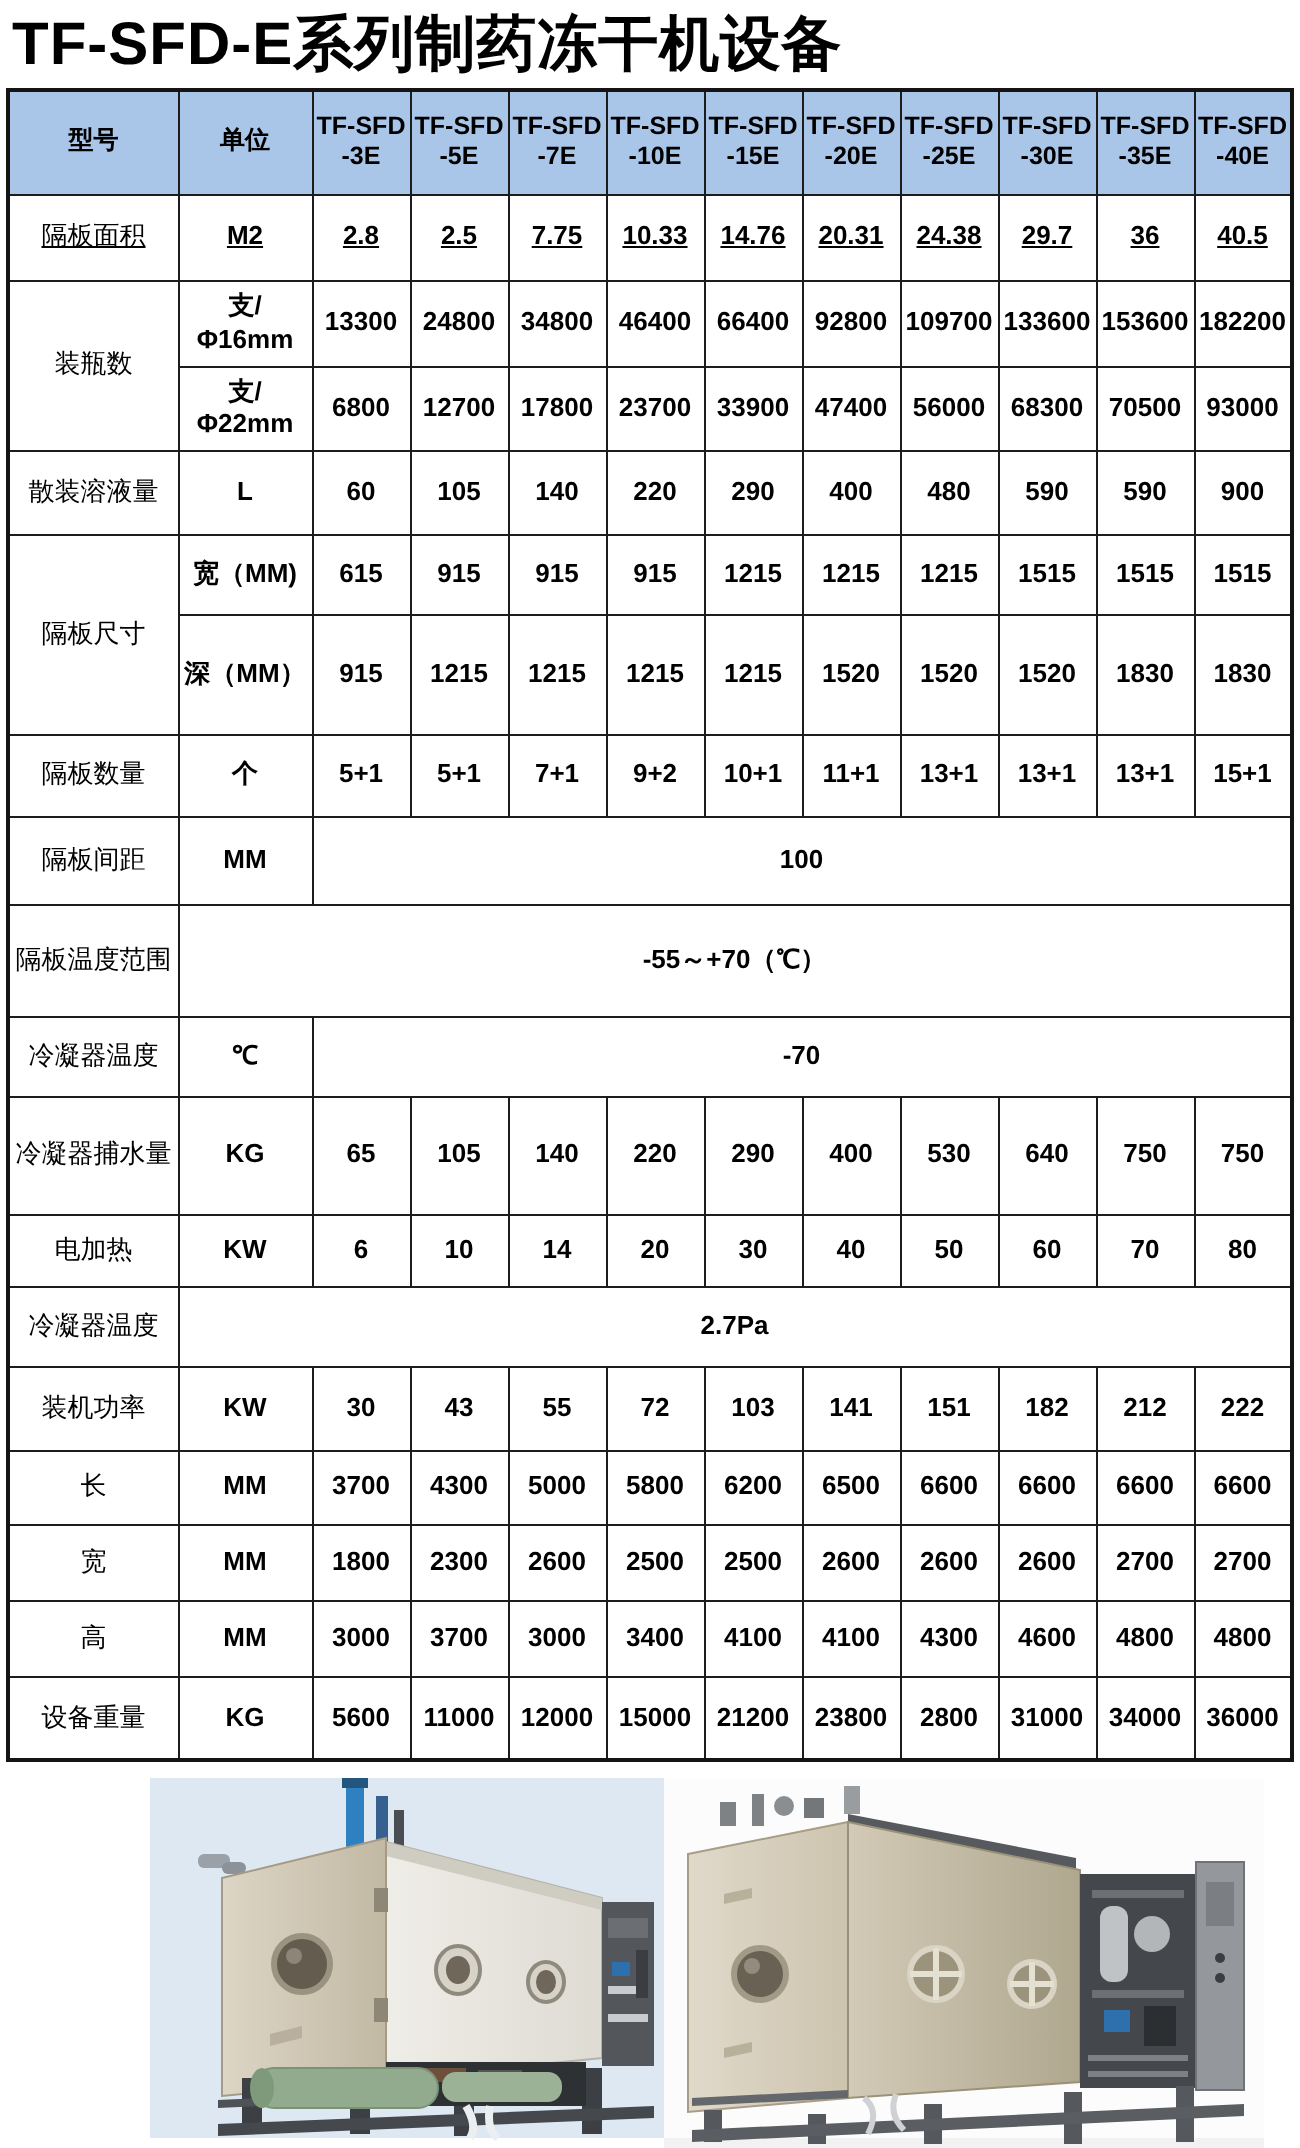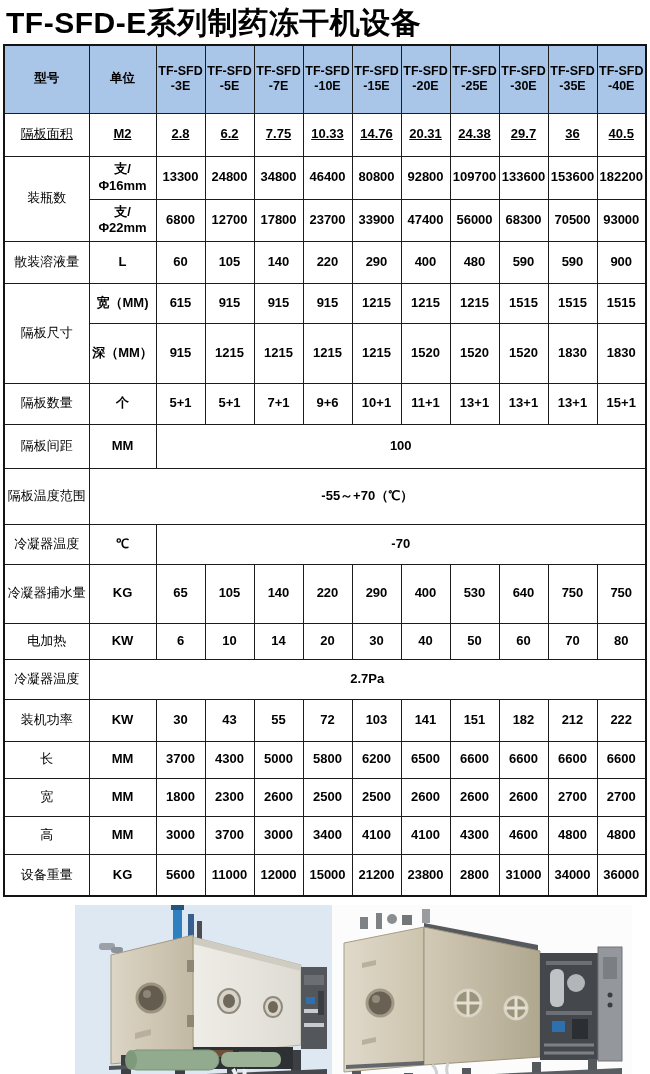--- a/index.html
+++ b/index.html
@@ -39,21 +39,21 @@
 <body>
 
 <h1 class="page-title">TF-SFD-E系列制药冻干机设备</h1>
 
 <table class="spec">
   <colgroup>
     <col style="width:85px">
     <col style="width:67px">
   </colgroup>
   <thead>
-      <tr style="height: 68px;">
+      <tr style="height: 52px;">
         <th>型号</th>
         <th>单位</th>
         <th>
           <div>TF-SFD</div>
           <div>-3E</div>
         </th>
         <th>
           <div>TF-SFD</div>
           <div>-5E</div>
         </th>
@@ -89,38 +89,38 @@
           <div>TF-SFD</div>
           <div>-40E</div>
         </th>
       </tr>
     </thead>
   <tbody>
       <tr style="height: 43px; text-decoration: underline;">
         <td class="label-cell">隔板面积</td>
         <td class="unit-cell">M2</td>
         <td class="value-cell">2.8</td>
-        <td class="value-cell">6.2</td>
+        <td class="value-cell">2.5</td>
         <td class="value-cell">7.75</td>
         <td class="value-cell">10.33</td>
         <td class="value-cell">14.76</td>
         <td class="value-cell">20.31</td>
         <td class="value-cell">24.38</td>
         <td class="value-cell">29.7</td>
         <td class="value-cell">36</td>
         <td class="value-cell">40.5</td>
       </tr>
       <tr style="height: 43px;">
         <td class="label-cell" rowspan="2">装瓶数</td>
         <td class="unit-cell">支/Φ16mm</td>
         <td class="value-cell">13300</td>
         <td class="value-cell">24800</td>
         <td class="value-cell">34800</td>
         <td class="value-cell">46400</td>
-        <td class="value-cell">80800</td>
+        <td class="value-cell">66400</td>
         <td class="value-cell">92800</td>
         <td class="value-cell">109700</td>
         <td class="value-cell">133600</td>
         <td class="value-cell">153600</td>
         <td class="value-cell">182200</td>
       </tr>
       <tr style="height: 42px;">
         <td class="unit-cell">支/Φ22mm</td>
         <td class="value-cell">6800</td>
         <td class="value-cell">12700</td>
@@ -173,21 +173,21 @@
         <td class="value-cell">1520</td>
         <td class="value-cell">1830</td>
         <td class="value-cell">1830</td>
       </tr>
       <tr style="height: 41px;">
         <td class="label-cell">隔板数量</td>
         <td class="unit-cell">个</td>
         <td class="value-cell">5+1</td>
         <td class="value-cell">5+1</td>
         <td class="value-cell">7+1</td>
-        <td class="value-cell">9+6</td>
+        <td class="value-cell">9+2</td>
         <td class="value-cell">10+1</td>
         <td class="value-cell">11+1</td>
         <td class="value-cell">13+1</td>
         <td class="value-cell">13+1</td>
         <td class="value-cell">13+1</td>
         <td class="value-cell">15+1</td>
       </tr>
       <tr style="height: 44px;">
         <td class="label-cell">隔板间距</td>
         <td class="unit-cell">MM</td>

